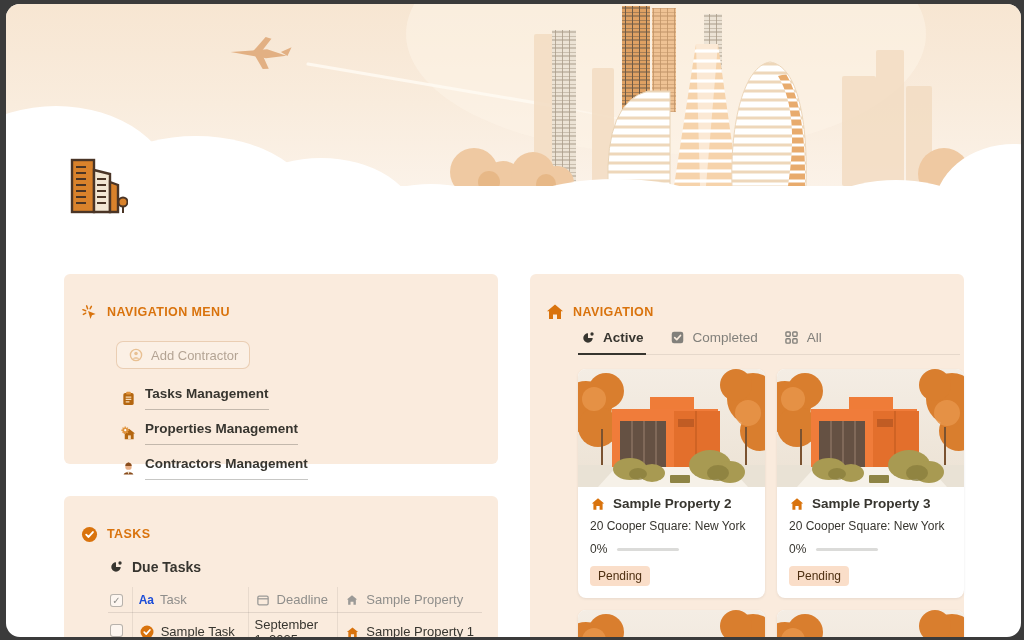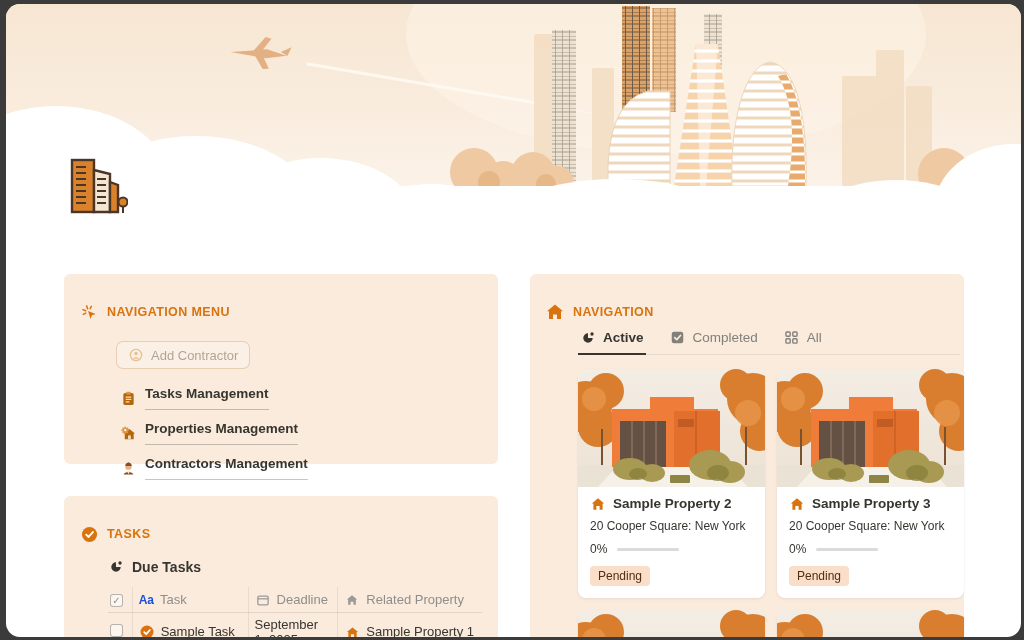--- a/index.html
+++ b/index.html
@@ -306,21 +306,21 @@
                     <span>Deadline</span>
                   </span>
                 </td>
             <td>
                   <span class="cellflex">
                     <span class="i" style="width:13px;height:13px;">
                       <svg viewBox="0 0 14 14" width="12" height="12">
                         <path d="M7 1.5 L13 6.5 H11.5 V12.5 H8.7 V9 h-3.4 V12.5 H2.5 V6.5 H1 Z" fill="#9b9a97"></path>
                       </svg>
                     </span>
-                    <span>Related Property</span>
+                    <span>Sample Property</span>
                   </span>
                 </td>
           </tr>
           <tr>
             <td class="c1"><span class="chk"></span></td>
             <td class="c2">
                   <span class="cellflex">
                     <span class="i" style="width:14px;height:14px;">
                       <svg viewBox="0 0 14 14" width="14" height="14">
                         <circle cx="7" cy="7" r="6.5" fill="#d9730d"></circle>

